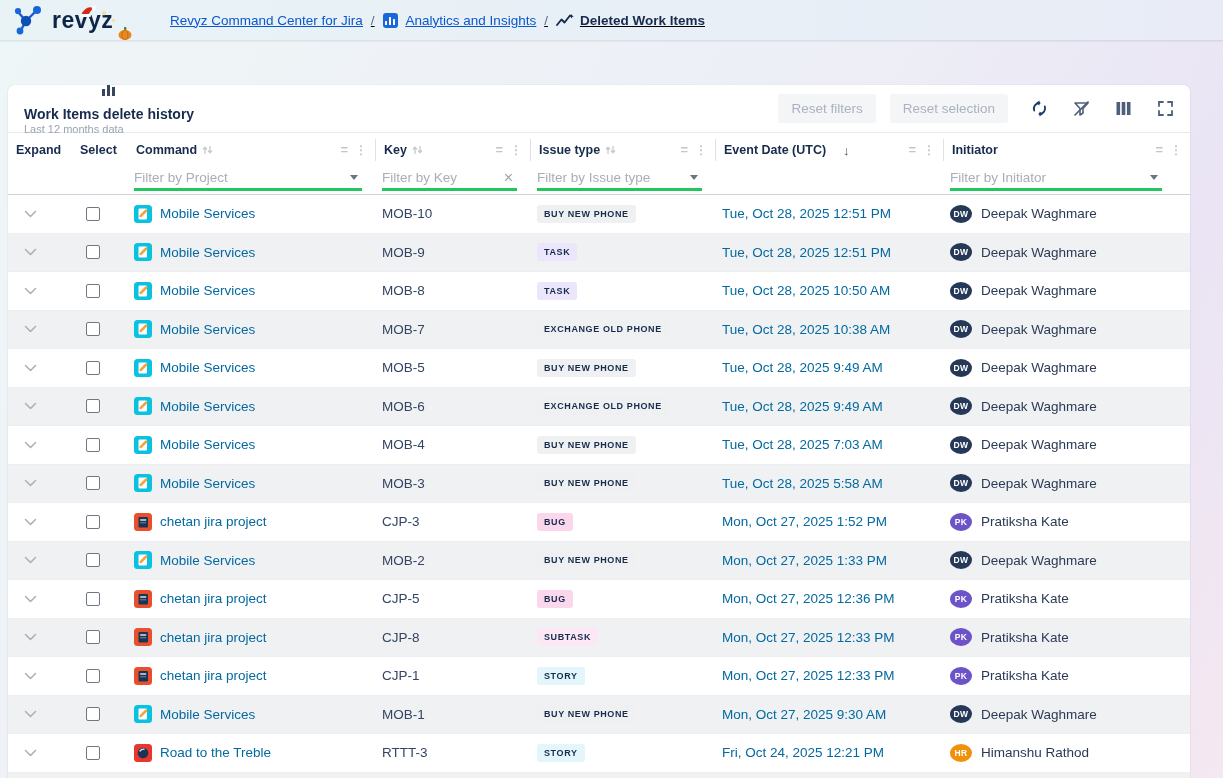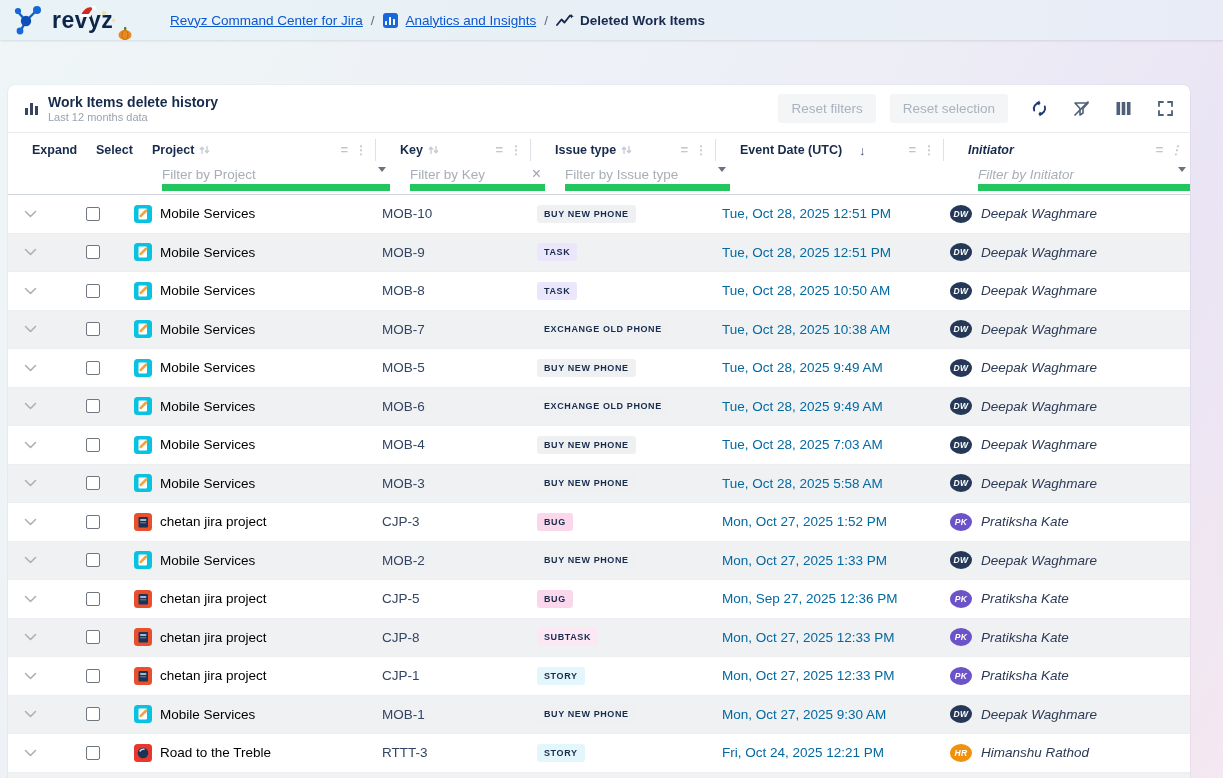--- a/index.html
+++ b/index.html
@@ -8,74 +8,74 @@
 
   
   .navbar { height:40px; width:100%; background:linear-gradient(90deg,#e9f3f6 0%, #e8eff7 60%, #e9ecf6 100%);
             display:flex; align-items:center; box-shadow:0 1px 2px rgba(23,43,77,.12); position:relative; z-index:5; }
   .logo-wrap { display:flex; align-items:center; padding-left:12px; width:160px; position:relative; }
   .logo-text { font-size:23px; font-weight:bold; color:#0c2548; letter-spacing:.5px; margin-left:6px; }
   .santa-hat { position:absolute; left:78px; top:1px; }
   .pumpkin { position:absolute; left:118px; top:24px; }
   .sparkle { position:absolute; width:4px; height:4px; background:#f4d58a; opacity:.65; transform:rotate(45deg); }
 
-  .breadcrumb { display:flex; align-items:center; gap:8px; font-size:13.5px; margin-left:10px; }
+  .breadcrumb { display:flex; align-items:center; gap:8px; font-size:13.5px; margin-left:10px;text-decoration:underline; }
   .bc-link { color:#0b57cf; text-decoration:underline; cursor:pointer; }
   .bc-sep { color:#5e6c84; }
   .bc-current { color:#172b4d; font-weight:bold; display:flex; align-items:center; gap:6px; }
   .bc-chart-icon { width:15px; height:15px; background:#1868db; border-radius:3px; display:inline-flex; align-items:flex-end; justify-content:center; gap:1.5px; padding:2.5px; }
   .bc-chart-icon i { display:block; width:2.5px; background:#fff; border-radius:.5px; }
 
   
   .card { position:absolute; left:8px; top:85px; width:1182px; height:900px; background:#fff;
           border-radius:6px; box-shadow:0 1px 1px rgba(23,43,77,.2), 0 0 1px rgba(23,43,77,.2); overflow:hidden; }
   .card-header { height:48px; display:flex; align-items:center; justify-content:space-between; padding:0 14px 0 16px; border-bottom:1px solid #e9eaee; }
-  .ch-left { display:flex; align-items:center; gap:8px; }
+  .ch-left { display:flex; align-items:center; gap:8px;flex-direction:column; }
   .ch-titles { display:flex; flex-direction:column; }
   .ch-title { font-size:14px; font-weight:bold; color:#172b4d; }
   .ch-sub { font-size:11px; color:#9aa3b0; margin-top:1px; }
   .ch-right { display:flex; align-items:center; gap:20px; }
   .btn-disabled { background:#f4f5f7; color:#aab2bf; border:none; border-radius:3px; font-size:13.5px;
                   padding:7px 13px; font-family:"Liberation Sans",sans-serif; cursor:default; }
   .icon-btn { display:inline-flex; align-items:center; justify-content:center; width:22px; height:22px; cursor:pointer; background:none; border:none; padding:0; }
 
   
   .thead-labels { display:flex; height:34px; align-items:center; }
   .thead-filters { display:flex; height:28px; align-items:flex-start; border-bottom:1px solid #ced2d9; }
-  .hcell { display:flex; align-items:center; height:22px; padding-left:24px; position:relative; }
+  .hcell { display:flex; align-items:center; height:22px; padding-left:8px; position:relative; }
   .hcell.bordered { border-right:1px solid #dfe1e6; }
   .hlabel { font-size:12.5px; font-weight:bold; color:#172b4d; white-space:nowrap; }
   .hcontrols { margin-left:auto; display:flex; align-items:center; gap:7px; padding-right:8px; }
   .handle-icon { color:#c1c7d0; font-size:13px; font-weight:bold; letter-spacing:0; line-height:10px; }
   .dots-icon { color:#c1c7d0; font-size:12px; font-weight:bold; }
   .sort-icon { margin-left:5px; display:inline-flex; }
   .sort-desc { color:#42526e; font-size:13px; margin-left:5px; }
 
   .fcell { padding-left:6px; padding-right:14px; }
-  .filter-box { display:flex; align-items:flex-start; border-bottom:7px solid #22c55e; height:24px; width:100%;margin-left:28px; }
+  .filter-box { display:flex; align-items:center; border-bottom:3px solid #22c55e; height:24px; width:100%; }
   .filter-ph { color:#a8aeb8; font-size:13.5px; flex:1; white-space:nowrap; overflow:hidden; }
   .caret-down { width:0; height:0; border-left:4.5px solid transparent; border-right:4.5px solid transparent; border-top:5.5px solid #6b7280; margin-right:4px; }
   .clear-x { color:#9aa5b1; font-size:16px; margin-right:4px; cursor:pointer; line-height:14px; }
 
   
   .c-expand { width:64px; }
   .c-select { width:56px; }
   .c-project { width:248px; }
   .c-key { width:155px; }
   .c-issue { width:185px; }
   .c-date { width:228px;gap:12px; }
-  .c-init { flex:1;font-style:italic; }
+  .c-init { flex:1; }
 
   .tbody { }
   .tr { display:flex; align-items:center; height:38.5px; border-bottom:1px solid #edeef1; background:#fff; }
   .tr.alt { background:#f0f1f3; }
   .td { display:flex; align-items:center; font-size:13.5px; color:#344563; padding-left:6px; }
   .chev-wrap { margin-left:10px; cursor:pointer; display:inline-flex; }
   .checkbox { width:14px; height:14px; border:1.6px solid #6f7782; border-radius:2px; margin-left:8px; cursor:pointer; background:#fff; }
-  .pname { color:#000000; margin-left:8px; white-space:nowrap; }
+  .pname { color:#0369a1; margin-left:8px; white-space:nowrap; }
   .badge { font-size:9px; font-weight:bold; letter-spacing:.6px; color:#172b4d; padding:4px 7px; border-radius:3px; white-space:nowrap; }
   .kei { color:#344563; }
   .dat { color:#0369a1; }
   .avatar { width:22px; height:18px; border-radius:50%; color:#fff; font-size:8.5px; font-weight:bold;
             display:inline-flex; align-items:center; justify-content:center; letter-spacing:.3px; }
   .iname { margin-left:9px; color:#2b3a55; }
   .pavatar { display:inline-flex; }
 </style>
 </head>
 <body>
@@ -173,21 +173,21 @@
 
   <div class="thead-labels">
     <div class="hcell c-expand">
         <span class="hlabel">Expand</span>
       </div>
     <div class="hcell c-select">
         <span class="hlabel">Select</span>
       </div>
 
     <div class="hcell c-project bordered">
-      <span class="hlabel">Project</span>
+      <span class="hlabel">Command</span>
       <span class="sort-icon">
         <svg width="11" height="12" viewBox="0 0 11 12">
             <path d="M3,3.5 L3,10 M1,5.5 L3,3.2 L5,5.5" stroke="#c5cad2" stroke-width="1.3" fill="none"></path>
             <path d="M8,8.5 L8,2 M6,6.5 L8,8.8 L10,6.5" stroke="#c5cad2" stroke-width="1.3" fill="none"></path>
           </svg>
       </span>
       <span class="hcontrols">
           <span class="handle-icon">=</span>
           <span class="dots-icon">⋮</span>
         </span>
@@ -600,21 +600,21 @@
               <rect x="6.2" y="6.3" width="6" height="1.4" fill="#e9edf3"></rect>
               <rect x="6.2" y="9" width="6" height="1.4" fill="#5a708f"></rect>
             </svg>
           </span>
           <span class="pname">chetan jira project</span>
         </div>
         <div class="td c-key kei">CJP-5</div>
         <div class="td c-issue">
           <span class="badge" style="background: rgb(251, 215, 235);">BUG</span>
         </div>
-        <div class="td c-date dat">Mon, Sep 27, 2025 12:36 PM</div>
+        <div class="td c-date dat">Mon, Oct 27, 2025 12:36 PM</div>
         <div class="td c-init">
           <span class="avatar" style="background: rgb(108, 83, 200);">PK</span>
           <span class="iname">Pratiksha Kate</span>
         </div>
       </div>
       <div class="tr alt">
         <div class="td c-expand">
           <span class="chev-wrap">
             <svg width="13" height="8" viewBox="0 0 13 8">
               <path d="M1.5,1.5 L6.5,6.5 L11.5,1.5" fill="none" stroke="#aab2bc" stroke-width="1.6" stroke-linecap="round" stroke-linejoin="round"></path>

